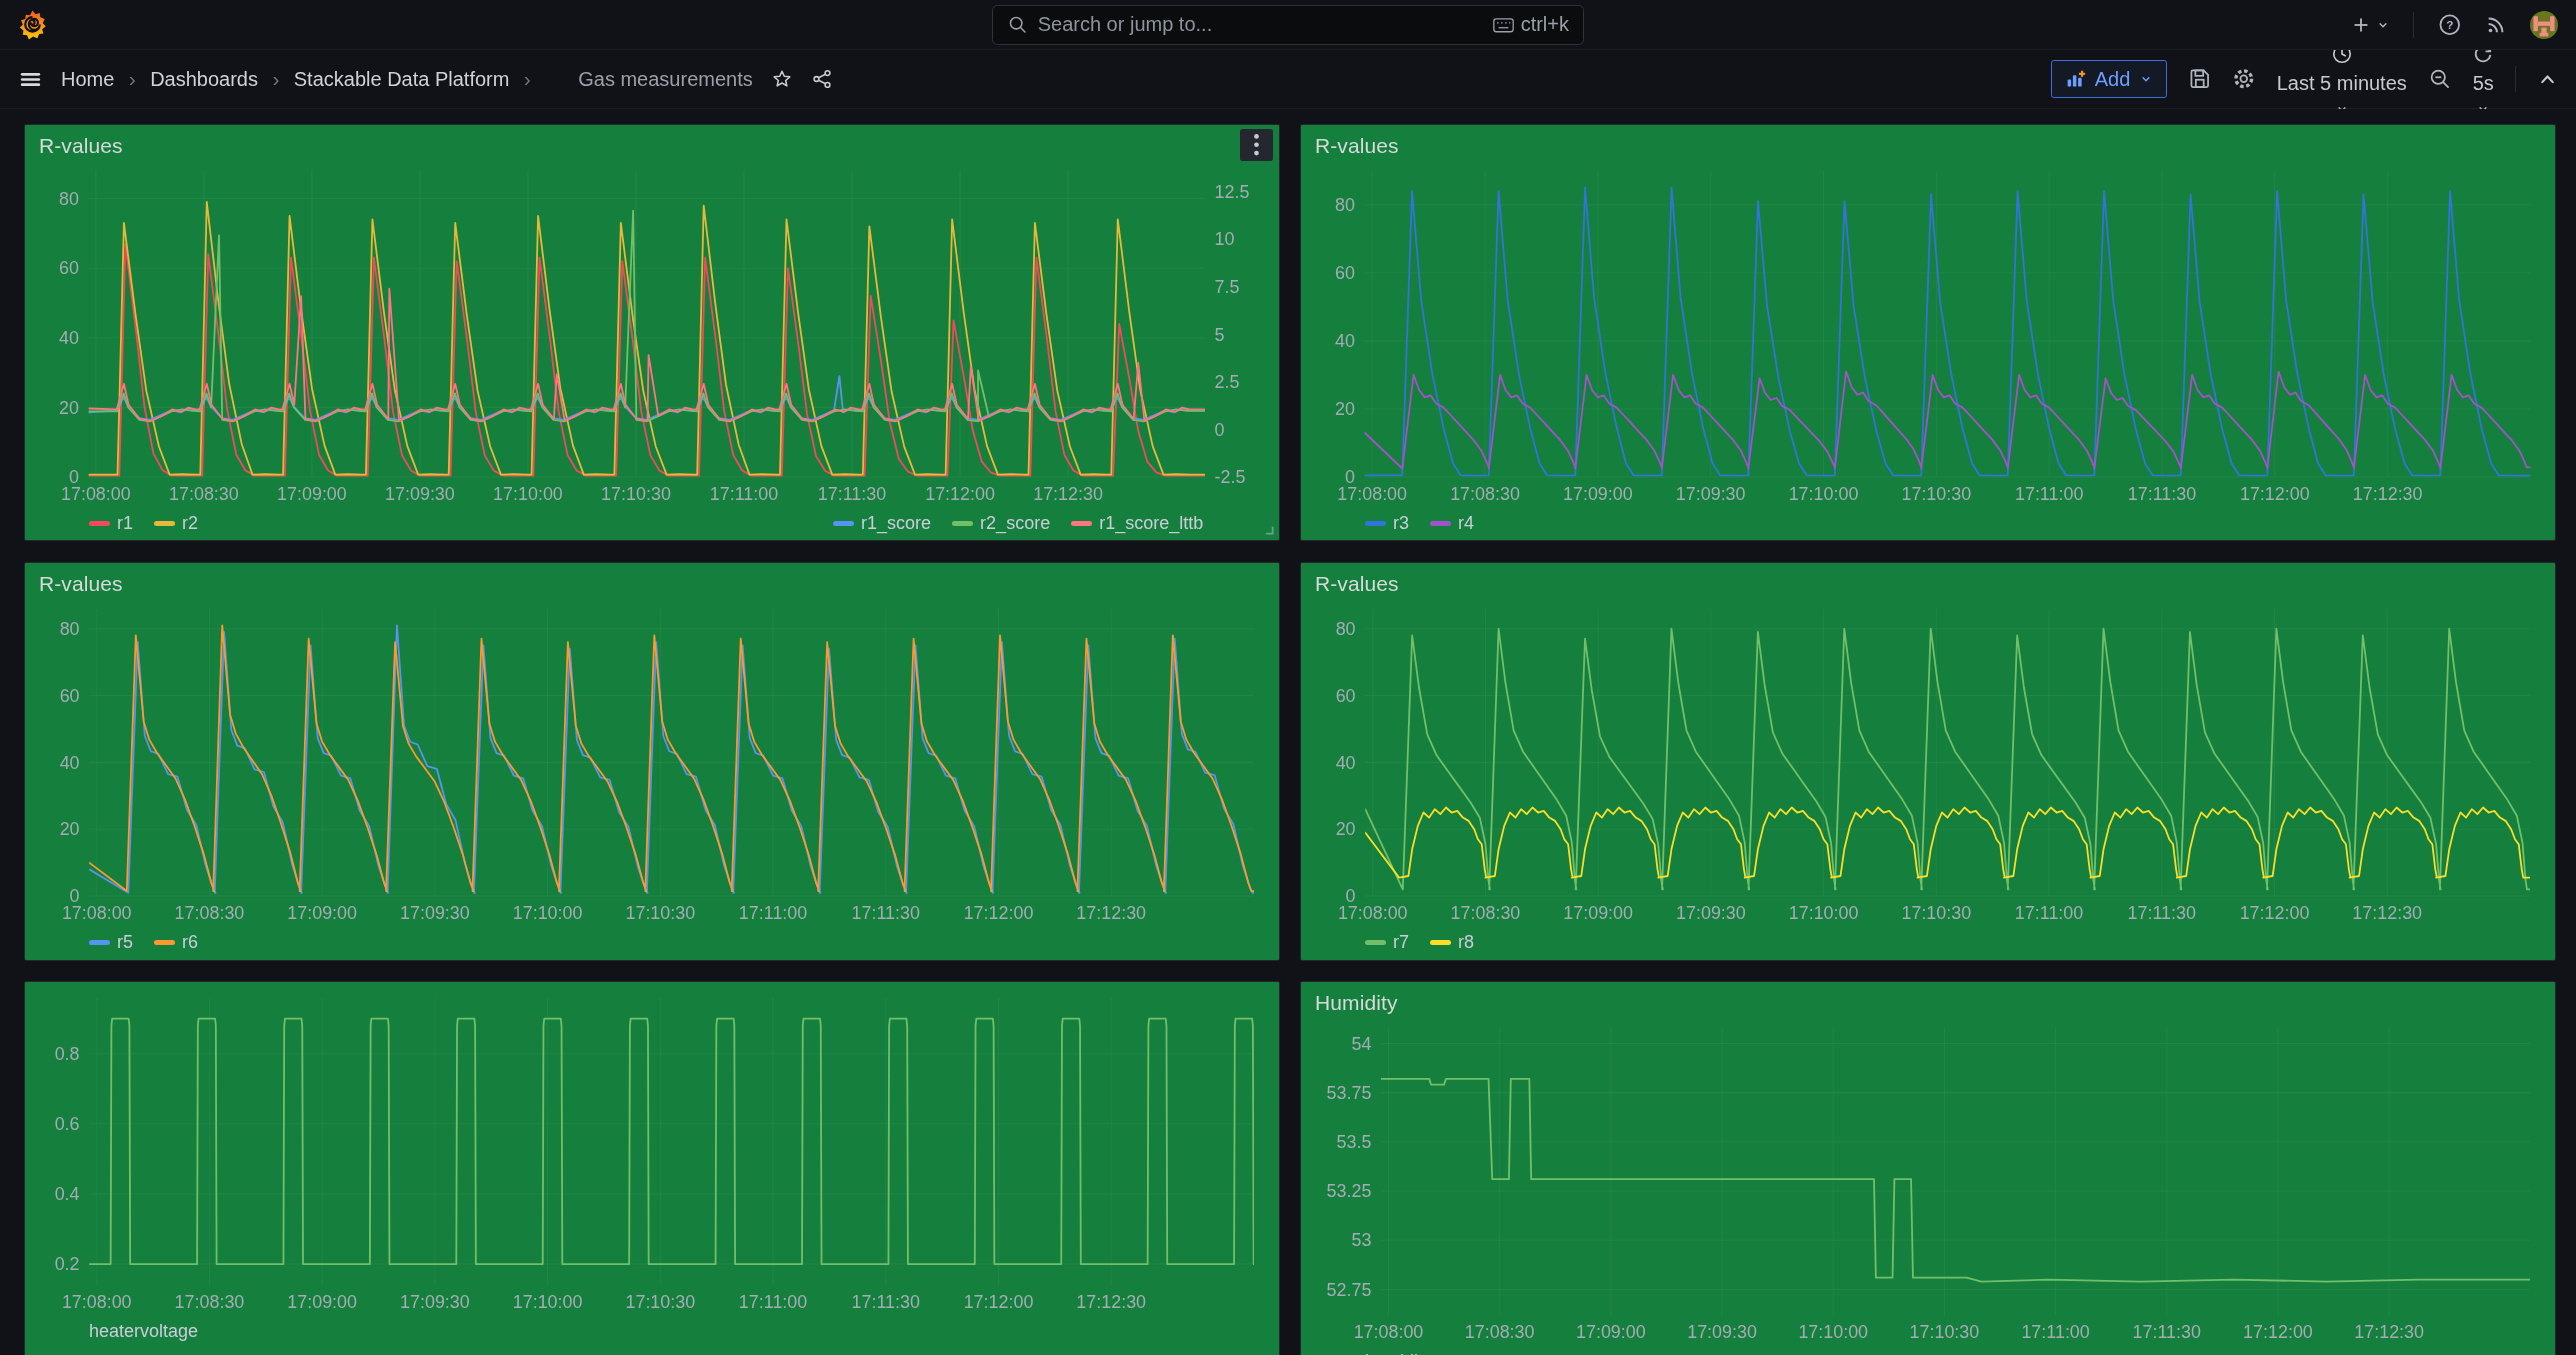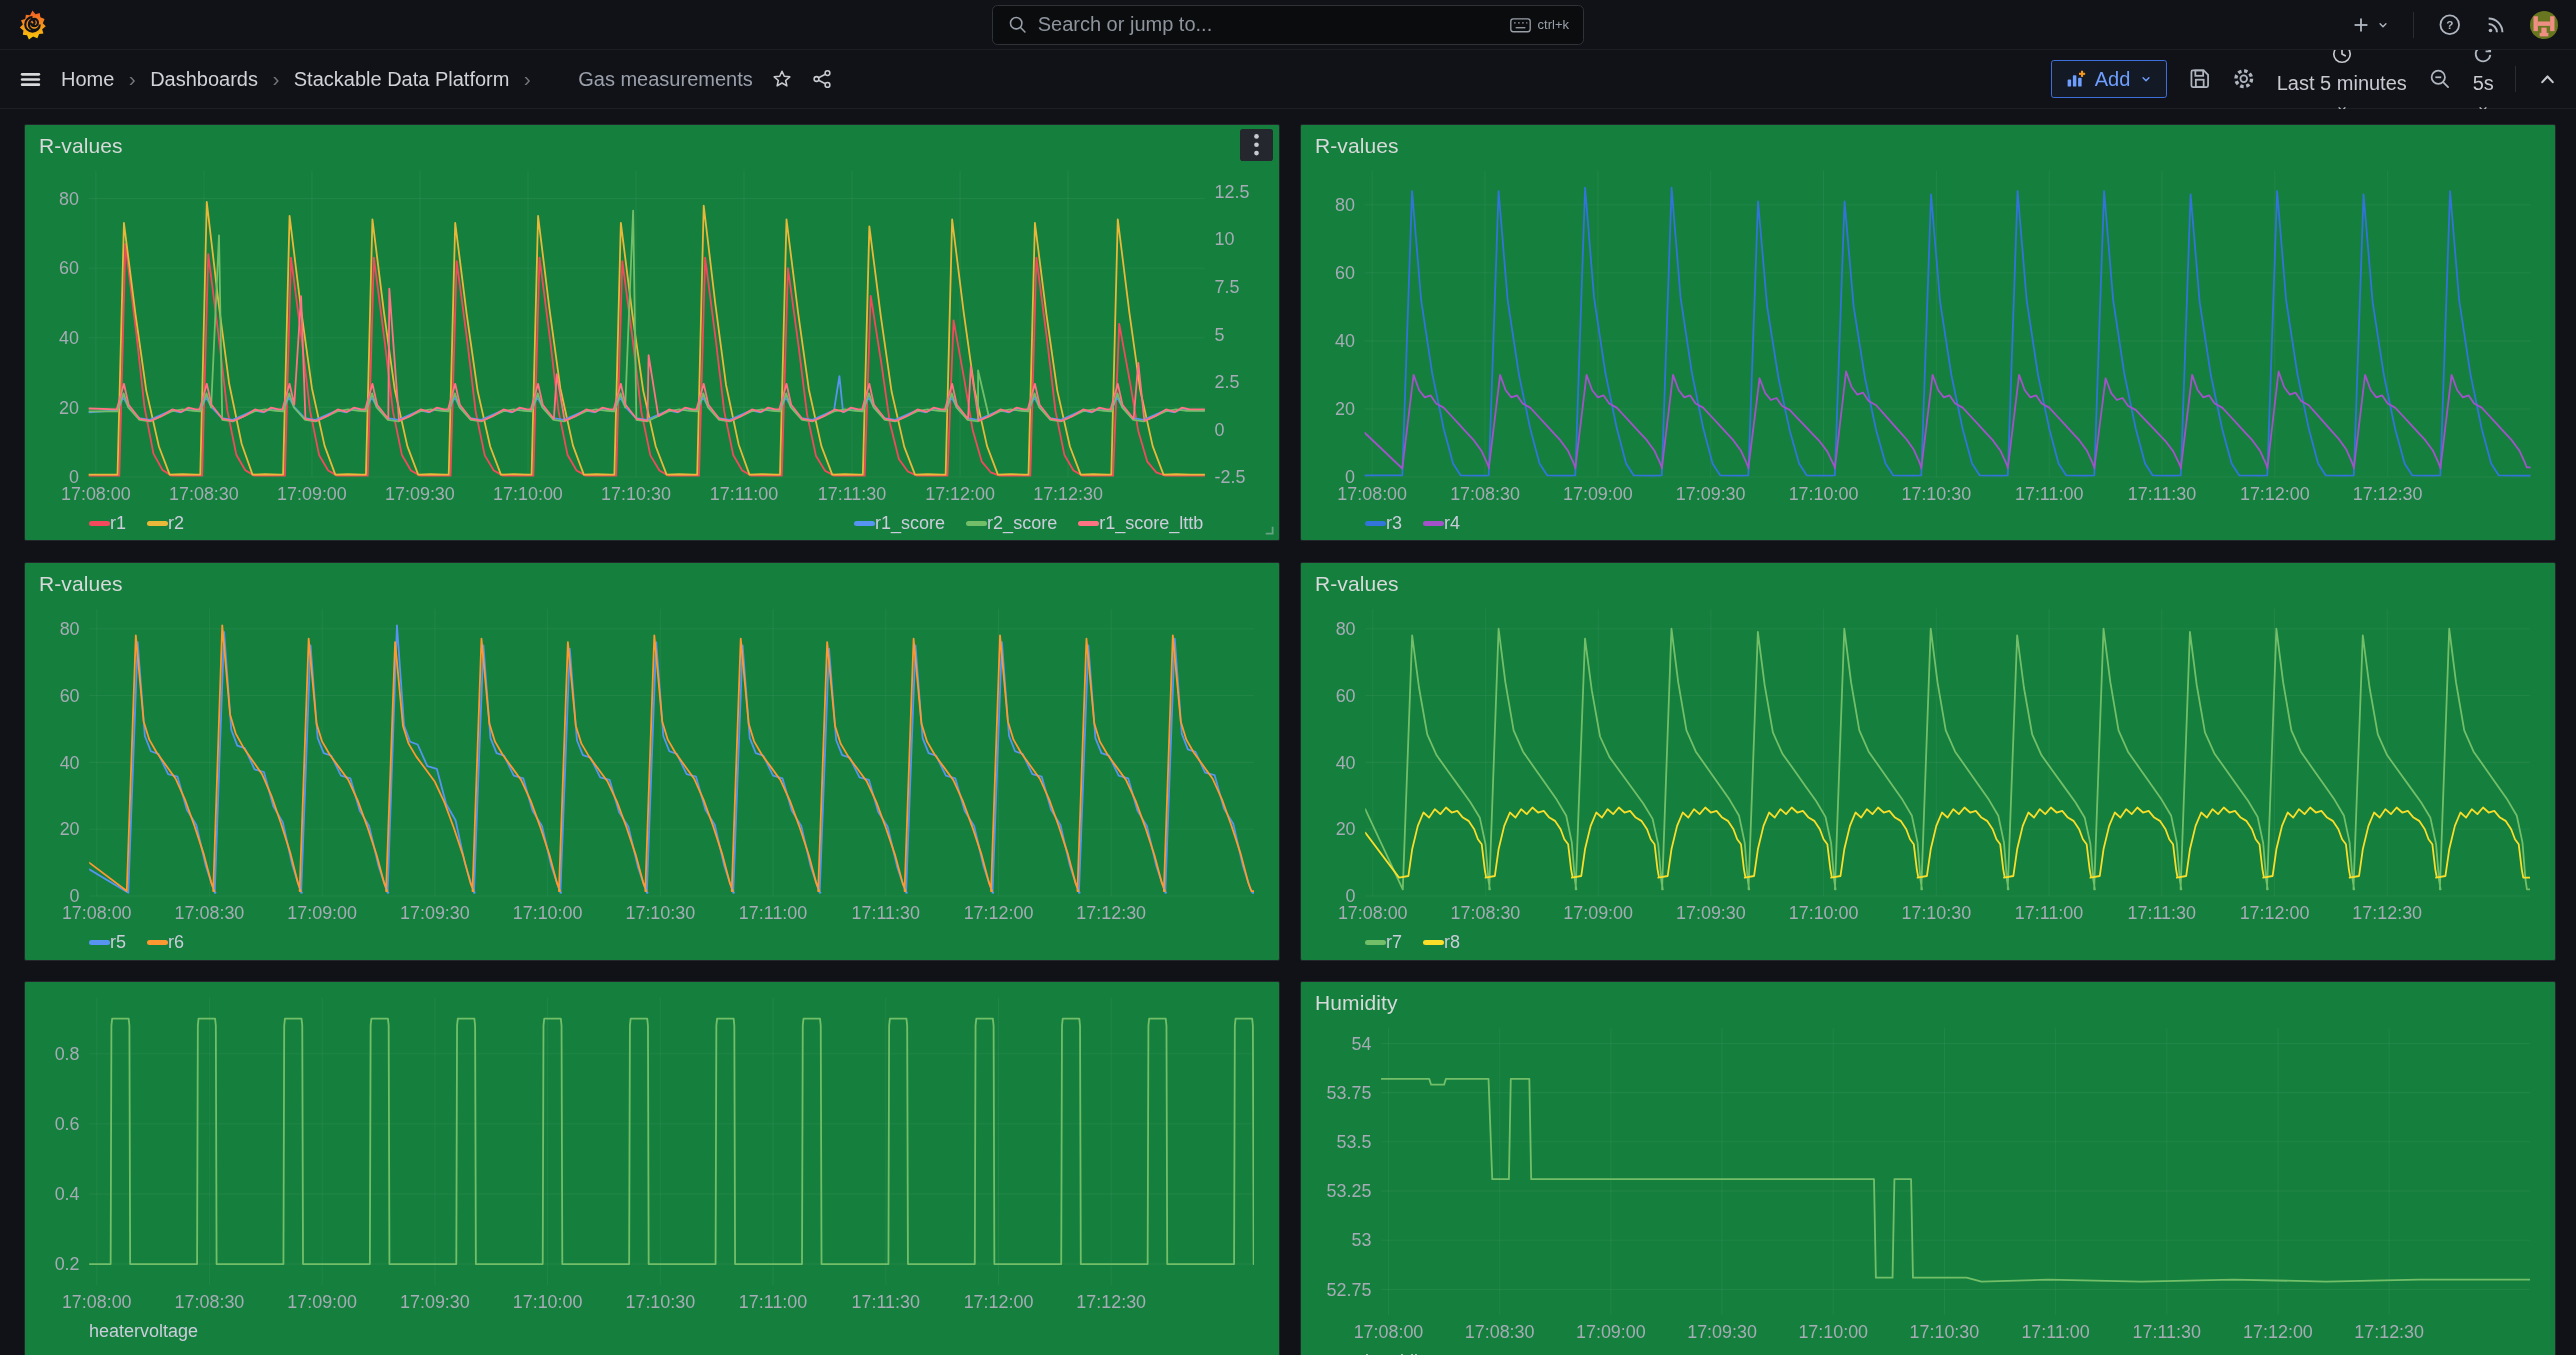--- a/index.html
+++ b/index.html
@@ -5,21 +5,21 @@
   * { margin:0; padding:0; box-sizing:border-box; }
   html,body { width:2576px; height:1356px; overflow:hidden; background:#111217;
     font-family:"Liberation Sans","DejaVu Sans",sans-serif; }
   .topbar { height:50px; background:#111217; border-bottom:0.7px solid #1d1f24;
     display:flex; align-items:center; padding:0 18px; position:relative; }
   .logo { width:29px; height:32px; flex:0 0 auto; }
   .searchwrap { position:absolute; left:50%; top:4.8px; transform:translateX(-50%);
     width:592px; height:40px; background:#0b0c0e; border:0.7px solid #2f3237; border-radius:5.5px;
     display:flex; align-items:center; padding:0 14px; cursor:text; }
   .searchwrap .ph { color:#8e949e; font-size:20px; margin-left:9.7px; flex:1; }
-  .kbd { display:flex; align-items:center; gap:7px; color:#9aa0aa; font-size:13px; }
+  .kbd { display:flex; align-items:center; gap:7px; color:#9aa0aa; font-size:20px; }
   .top-icons { margin-left:auto; display:flex; align-items:center; gap:23.5px; }
   .icon-btn { display:flex; align-items:center; gap:4.1px; cursor:pointer; background:none; border:none; }
   .vdiv { width:0.7px; height:26px; background:#2a2c32; }
   .avatar { width:28px; height:28px; border-radius:50%; overflow:hidden; cursor:pointer; }
 
   .navbar { height:59px; background:#111217; border-bottom:0.7px solid #1d1f24;
     display:flex; align-items:center; padding:0 18px; gap:18px; }
   .crumbs { display:flex; align-items:center; gap:13px; font-size:20px; color:#d0d2d8; }
   .crumbs .sep { color:#71767f; font-size:21px; padding:0 1.4px; }
   .crumbs .item { cursor:pointer; }
@@ -35,21 +35,21 @@
   .dash { position:relative; width:2576px; height:1246px; background:#111217; }
   .panel { position:absolute; background:#15803d; border:0.7px solid #23262b; border-radius:2.1px;
     padding:5.5px 14px 0 14px; }
   .ptitle-row { height:30px; display:flex; align-items:center; position:relative; }
   .ptitle { font-size:21px; color:#d8d9da; font-weight:500; letter-spacing:0.1px; }
   .kebab { position:absolute; right:-8.3px; top:-1.4px; width:33px; height:32px; background:#24272e;
     border-radius:2.8px; display:flex; align-items:center; justify-content:center; cursor:pointer; }
   .legend { display:flex; align-items:flex-start; padding:5.5px 2.8px 0 50px; font-size:18px; color:#ccccdc; }
   .lgrp { display:flex; gap:21px; }
   .lgrp.right { margin-left:auto; padding-right:59px; }
-  .litem { display:flex; align-items:center; cursor:pointer; white-space:nowrap; }
+  .litem { display:flex; align-items:center; gap:7px; cursor:pointer; white-space:nowrap; }
   .chip { width:21px; height:5.5px; border-radius:2.8px; display:inline-block; }
   .rsz { position:absolute; right:4.1px; bottom:4.1px; width:12.4px; height:12.4px; }
   svg text { font-family:"Liberation Sans","DejaVu Sans",sans-serif; }
 </style>
 </head>
 <body>
 
 <header class="topbar">
   <svg class="logo" viewBox="0 0 24 26">
     <defs>

